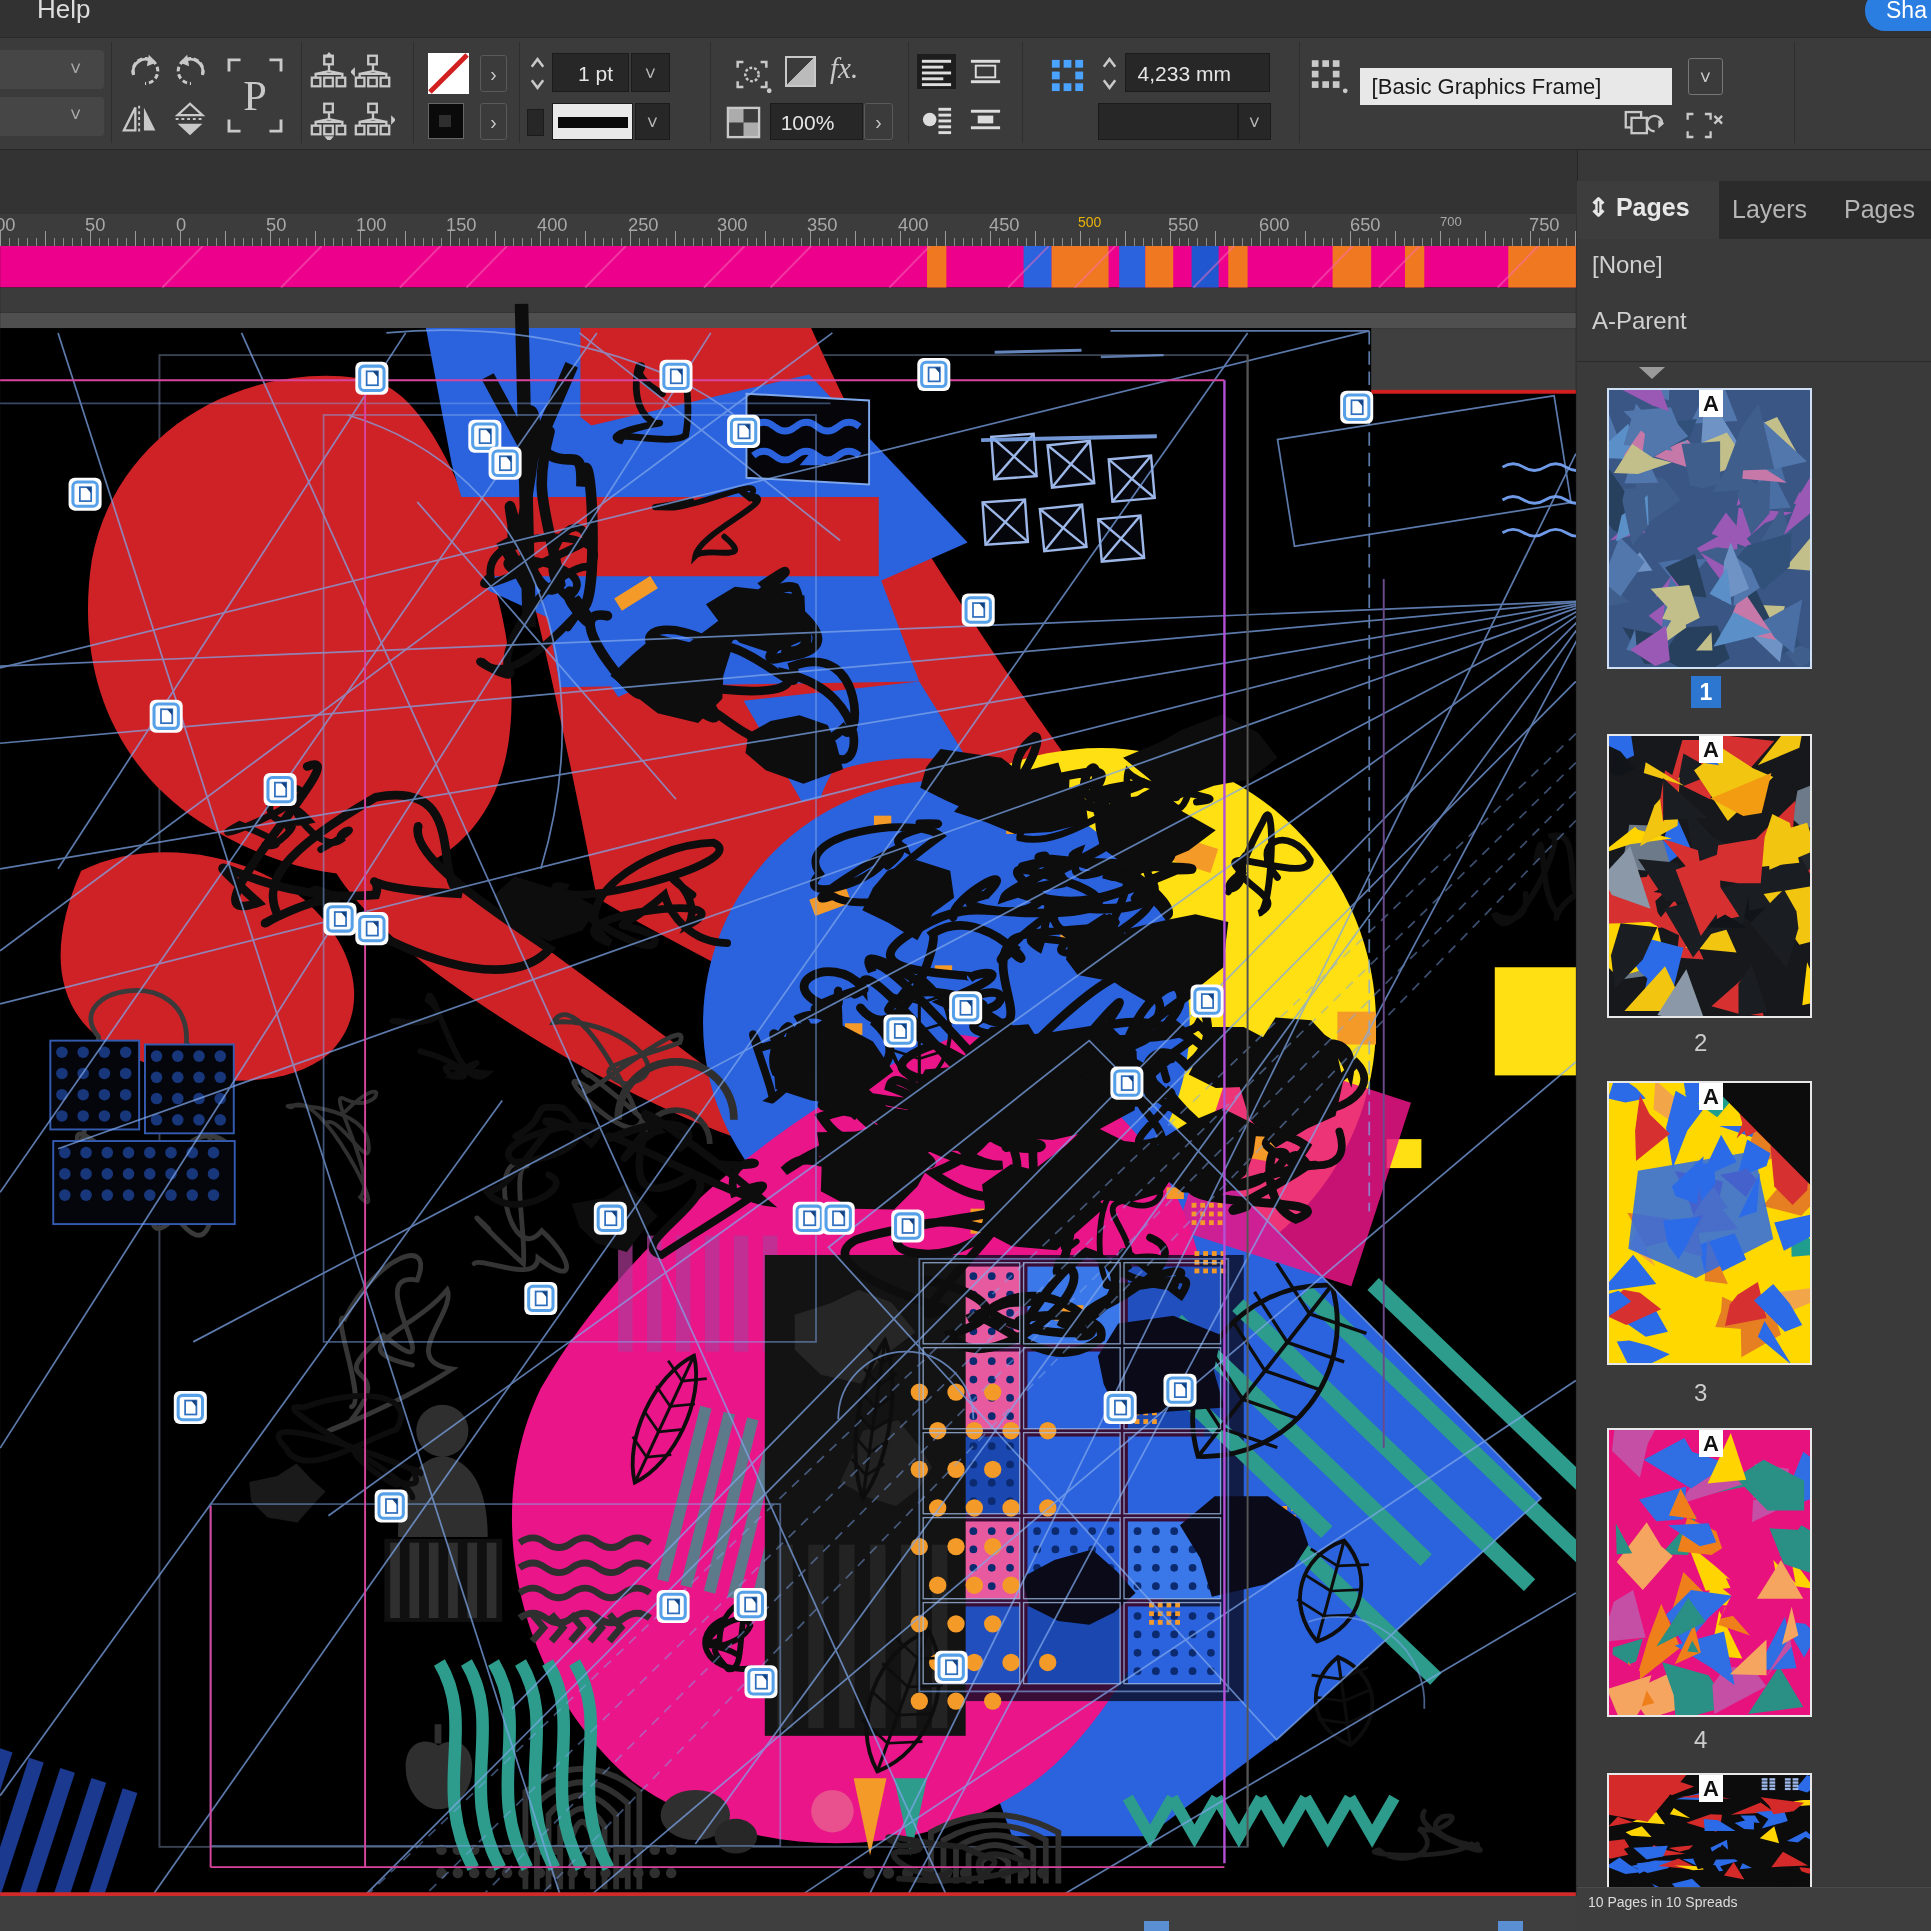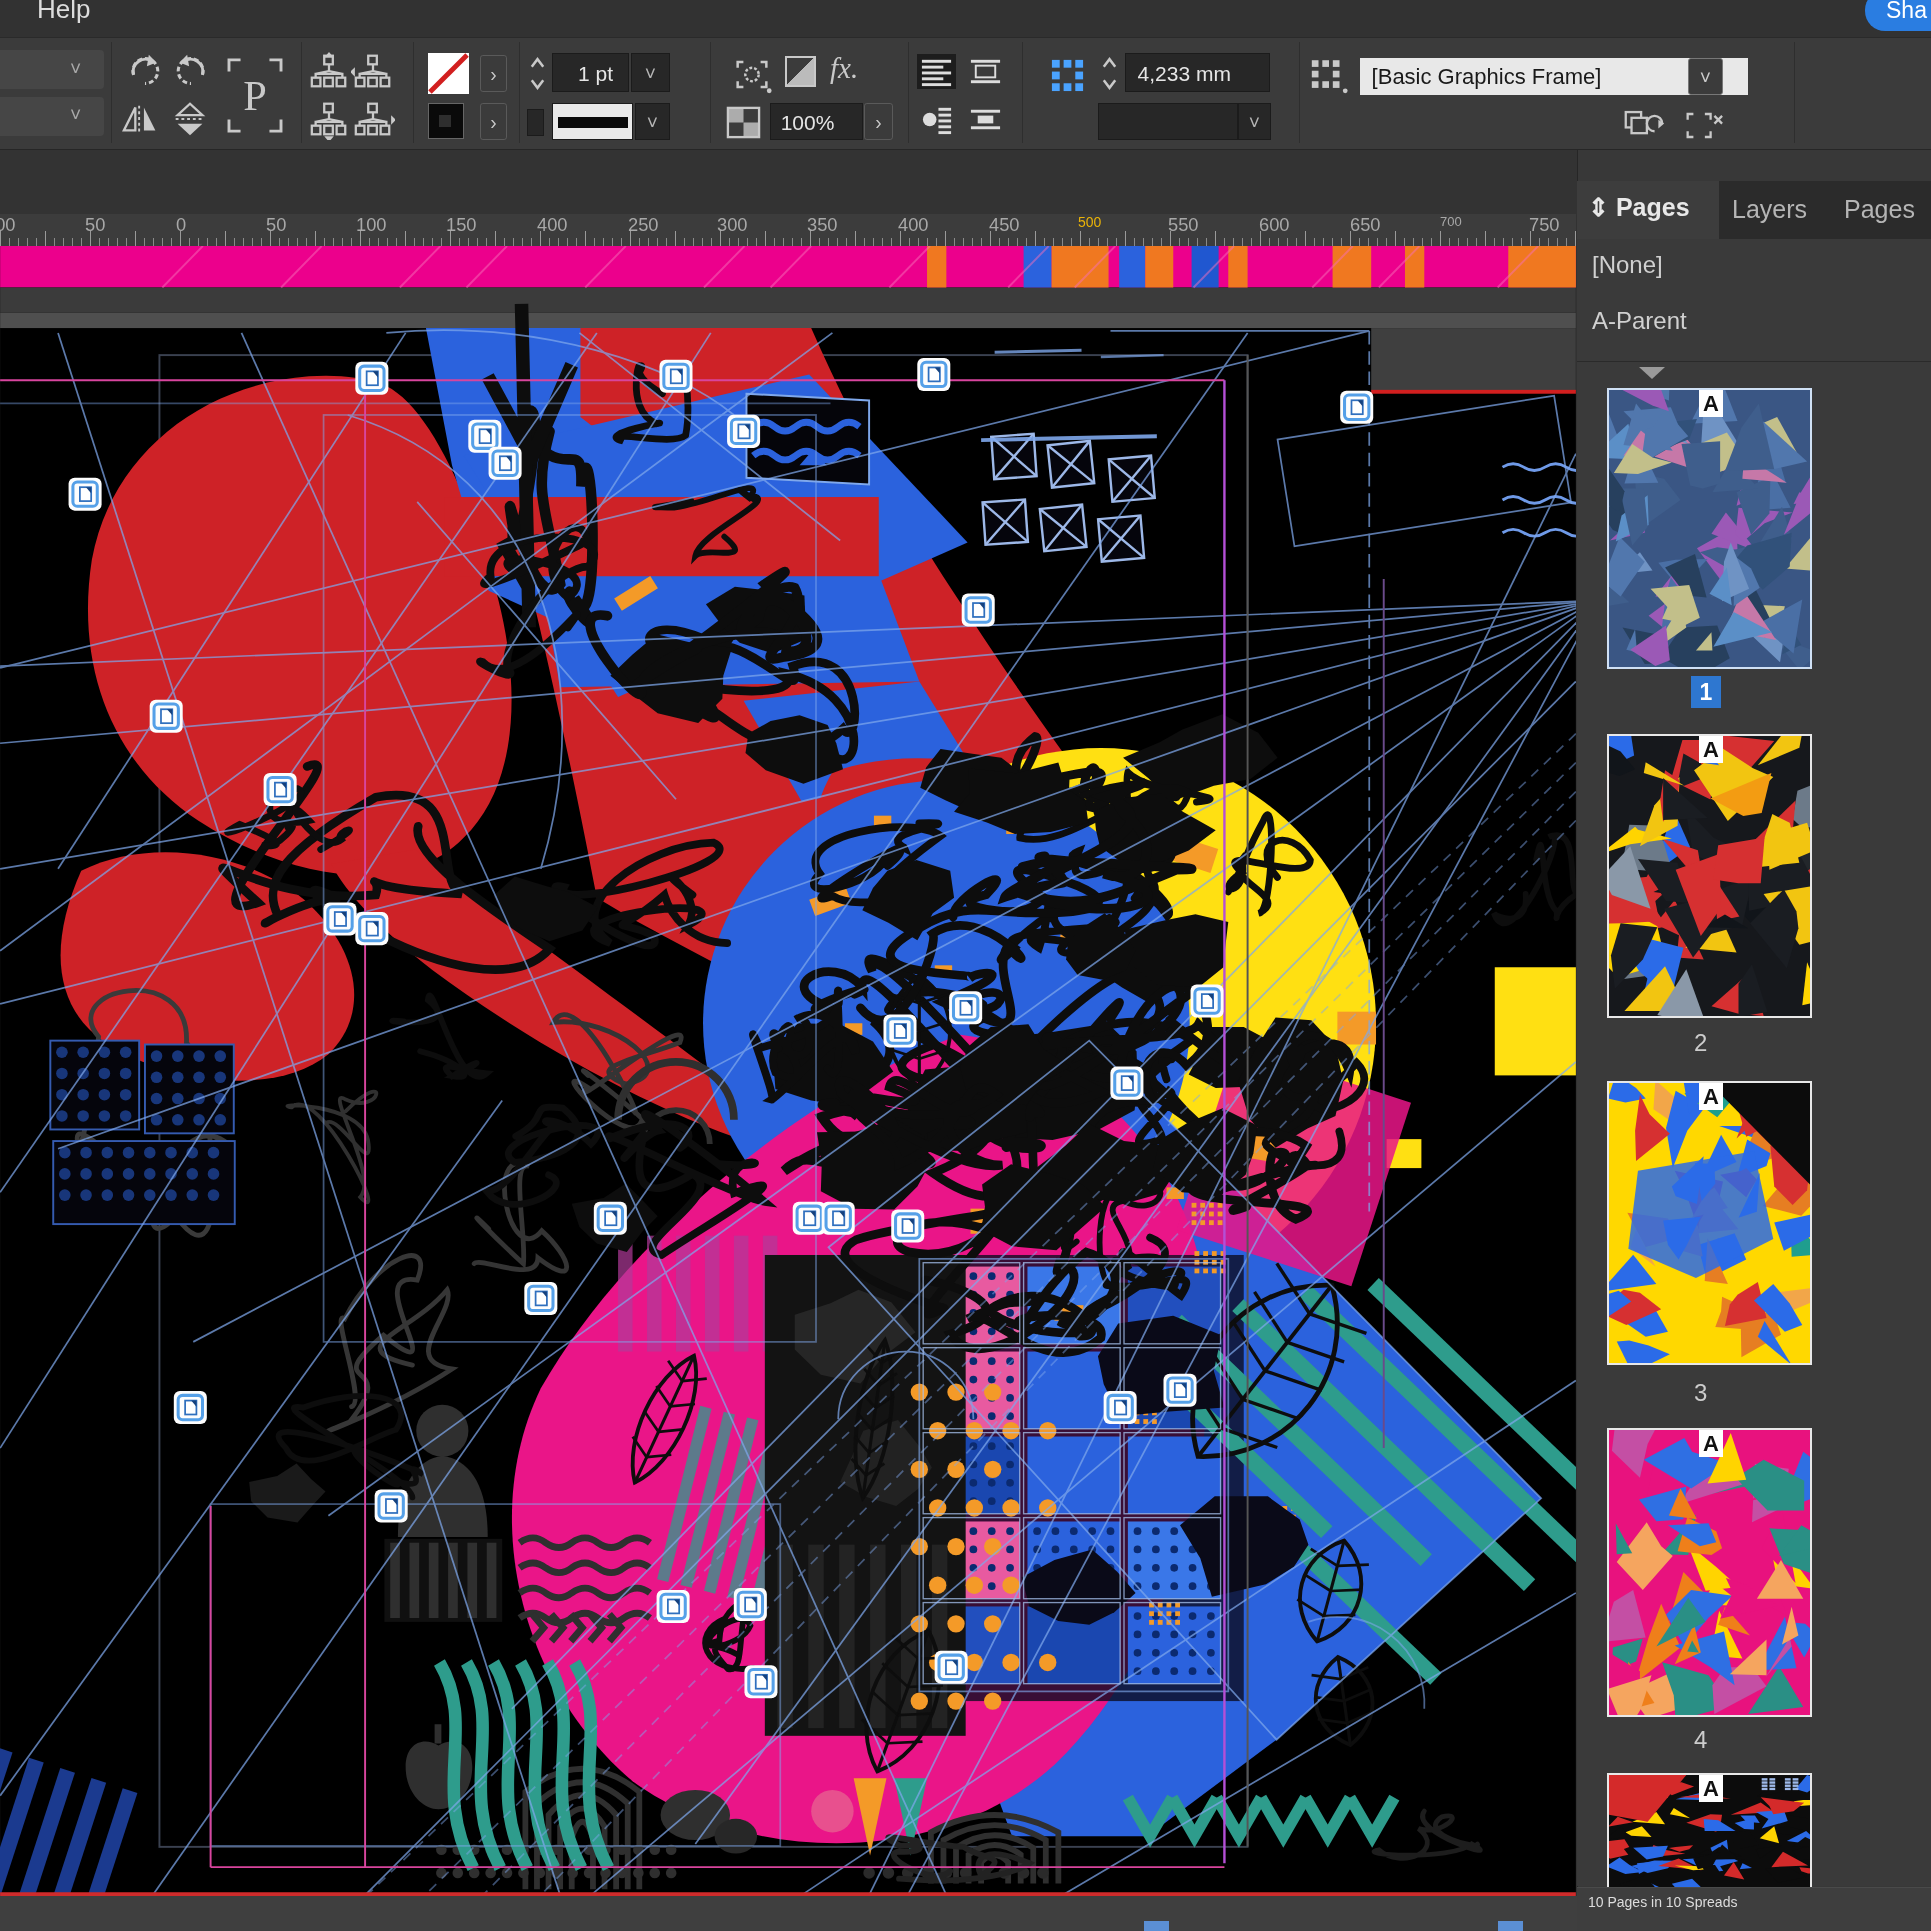--- a/index.html
+++ b/index.html
@@ -172,21 +172,21 @@
         <rect x="15" y="4" width="7" height="7"></rect>
         <rect x="26" y="4" width="7" height="7"></rect>
         <rect x="4" y="15" width="7" height="7"></rect>
         <rect x="26" y="15" width="7" height="7"></rect>
         <rect x="4" y="26" width="7" height="7"></rect>
         <rect x="15" y="26" width="7" height="7"></rect>
         <rect x="26" y="26" width="7" height="7"></rect>
       </g>
       <circle cx="39" cy="36" r="2.5" fill="#c9c9c9"></circle>
     </svg>
-    <div style="position:absolute;left:1360px;top:58px;width:388px;height:37px;background:#e8e8e8;color:#1a1a1a;font-size:22px;line-height:37px;padding-left:11.6px">[Basic Graphics Frame]</div>
+    <div style="position:absolute;left:1360px;top:68px;width:312px;height:37px;background:#e8e8e8;color:#1a1a1a;font-size:22px;line-height:37px;padding-left:11.6px">[Basic Graphics Frame]</div>
     <div style="position:absolute;left:1688px;top:58px;width:35px;height:37px;border:1px solid #777;border-radius:2.9px;color:#ccc;font-size:19.3px;text-align:center;line-height:37px;background:#3b3b3b">˅</div>
     <svg style="position:absolute;left:1620px;top:108px" width="48" height="35" viewBox="0 0 50 36">
       <rect x="6" y="4" width="16" height="16" fill="none" stroke="#c9c9c9" stroke-width="2.4"></rect>
       <rect x="12" y="10" width="16" height="16" fill="#3b3b3b" stroke="#c9c9c9" stroke-width="2.4"></rect>
       <path d="M36,24 a8,8 0 1 1 8,-8" fill="none" stroke="#c9c9c9" stroke-width="2.4"></path>
       <path d="M40,12 L46,16 L40,21 Z" fill="#c9c9c9"></path>
     </svg>
     <svg style="position:absolute;left:1680px;top:108px" width="44" height="35" viewBox="0 0 46 36">
       <g stroke="#c9c9c9" stroke-width="2.4" fill="none">
         <path d="M8,12 L8,6 L14,6 M26,6 L32,6 L32,12 M32,24 L32,30 L26,30 M14,30 L8,30 L8,24"></path>

